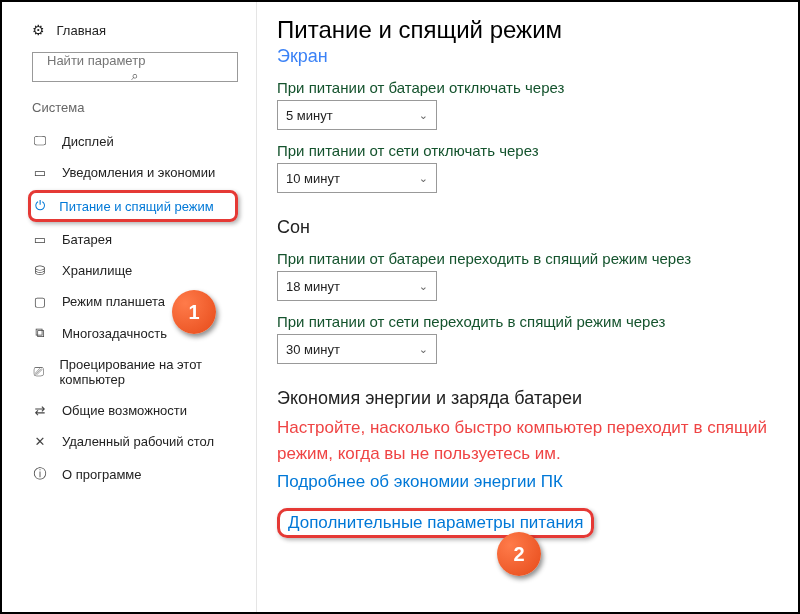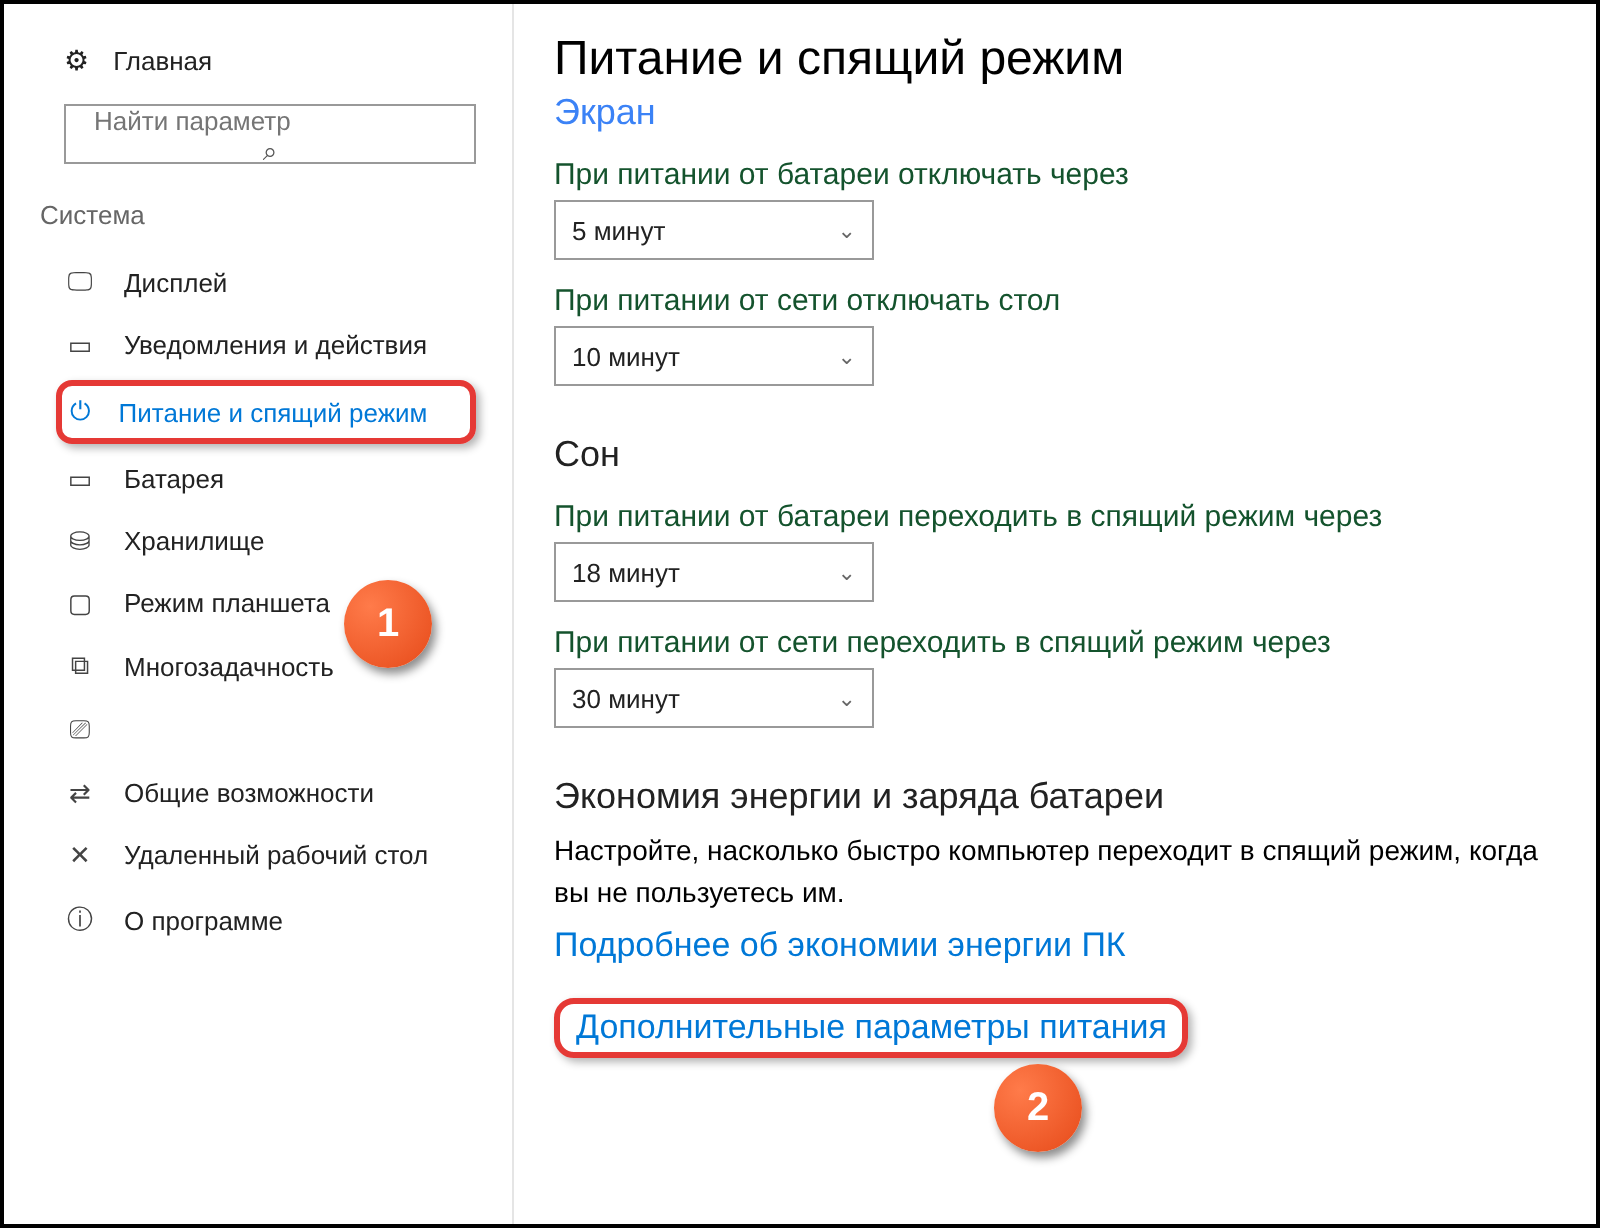--- a/index.html
+++ b/index.html
@@ -2,31 +2,31 @@
 <html><head>
 <meta charset="utf-8">
 <style>
 * { margin: 0; padding: 0; box-sizing: border-box; font-family: "Segoe UI", Tahoma, sans-serif; }
 body { background: #fff; width: 800px; height: 614px; overflow: hidden; position: relative; border: 2px solid #000; }
 .layout { display: flex; height: 100%; }
 .sidebar { width: 255px; padding: 20px 0 0 0; border-right: 1px solid #e5e5e5; }
 .home-row { display: flex; align-items: center; padding: 0 18px 14px 30px; font-size: 13px; color: #222; }
 .search-box { margin: 0 18px 14px 30px; border: 1px solid #999; height: 30px; display: flex; align-items: center; padding: 0 8px; justify-content: space-between; flex-direction: column; }
 .search-box input { border: none; outline: none; font-size: 13px; flex: 1; color: #666; }
-.cat-label { padding: 4px 18px 10px 18px; font-size: 13px; color: #666; }
+.cat-label { padding: 4px 18px 10px 30px; font-size: 13px; color: #666; }
 .nav-item { display: flex; align-items: center; padding: 8px 18px 8px 30px; font-size: 13px; color: #222; cursor: pointer; gap: 14px; }
 .nav-item .icon { width: 16px; text-align: center; color: #444; }
 .highlight1 { border: 3px solid #e53935; border-radius: 8px; margin: 2px 18px 2px 26px; padding: 5px 4px; display: flex; align-items: center; gap: 14px; font-size: 13px; color: #0078d7; box-shadow: 2px 2px 4px rgba(0,0,0,0.3); }
 .content { flex: 1; padding: 14px 24px 0 20px; overflow: hidden; }
 h1 { font-weight: 300; font-size: 24px; margin-bottom: 2px; }
 h2 { font-weight: 400; font-size: 18px; margin: 10px 0 6px 0; color: #222; }
 .cut { font-weight: 400; font-size: 18px; color: #3b82f6; }
 .field-label { font-size: 15px; color: #14532d; margin-top: 12px; margin-bottom: 4px; }
 .select { border: 1px solid #999; width: 160px; height: 30px; display: flex; align-items: center; justify-content: space-between; padding: 0 8px; font-size: 13px; color: #222; cursor: pointer; }
-.desc { font-size: 14px; color: #000000; margin-top: 4px; line-height: 1.5; }
+.desc { font-size: 17px; color: #ef4444; margin-top: 4px; line-height: 1.5; }
 .link { font-size: 17px; color: #0078d7; cursor: pointer; display: inline-block; }
 .related-link-row { margin-top: 2px; }
 .highlight2 { border: 3px solid #e53935; border-radius: 10px; padding: 2px 8px; display: inline-block; box-shadow: 2px 2px 4px rgba(0,0,0,0.3); }
 .badge { position: absolute; width: 44px; height: 44px; border-radius: 50%; background: radial-gradient(circle at 30% 30%, #ff7b4a, #e64a19); color: #fff; font-weight: bold; font-size: 20px; display: flex; align-items: center; justify-content: center; box-shadow: 2px 3px 5px rgba(0,0,0,0.45); }
 .badge1 { left: 170px; top: 288px; }
 .badge2 { left: 495px; top: 530px; }
 .chev { font-size: 11px; color: #666; }
 .gear { font-size: 14px; margin-right: 12px; }
 .mag { font-size: 13px; color: #555; }
 .section-gap { height: 14px; }
@@ -45,21 +45,21 @@
       <span class="mag">⌕</span>
     </div>
     <div class="cat-label">Система</div>
 
     <div class="nav-item">
       <span class="icon">🖵</span>
       <span>Дисплей</span>
     </div>
     <div class="nav-item">
       <span class="icon">▭</span>
-      <span>Уведомления и действия</span>
+      <span>Уведомления и экономии</span>
     </div>
 
     <div class="highlight1">
       <span class="icon" style="color:#0078d7;">⏻</span>
       <span>Питание и спящий режим</span>
     </div>
 
     <div class="nav-item">
       <span class="icon">▭</span>
       <span>Батарея</span>
@@ -71,20 +71,21 @@
     <div class="nav-item">
       <span class="icon">▢</span>
       <span>Режим планшета</span>
     </div>
     <div class="nav-item">
       <span class="icon">⧉</span>
       <span>Многозадачность</span>
     </div>
     <div class="nav-item">
       <span class="icon">⎚</span>
+      <span>Проецирование на этот компьютер</span>
     </div>
     <div class="nav-item">
       <span class="icon">⇄</span>
       <span>Общие возможности</span>
     </div>
     <div class="nav-item">
       <span class="icon">✕</span>
       <span>Удаленный рабочий стол</span>
     </div>
     <div class="nav-item">
@@ -96,21 +97,21 @@
   <div class="content">
     <h1>Питание и спящий режим</h1>
     <div class="cut">Экран</div>
 
     <div class="field-label">При питании от батареи отключать через</div>
     <div class="select">
       <span>5 минут</span>
       <span class="chev">⌄</span>
     </div>
 
-    <div class="field-label">При питании от сети отключать стол</div>
+    <div class="field-label">При питании от сети отключать через</div>
     <div class="select">
       <span>10 минут</span>
       <span class="chev">⌄</span>
     </div>
 
     <div class="section-gap"></div>
     <h2>Сон</h2>
 
     <div class="field-label">При питании от батареи переходить в спящий режим через</div>
     <div class="select">

